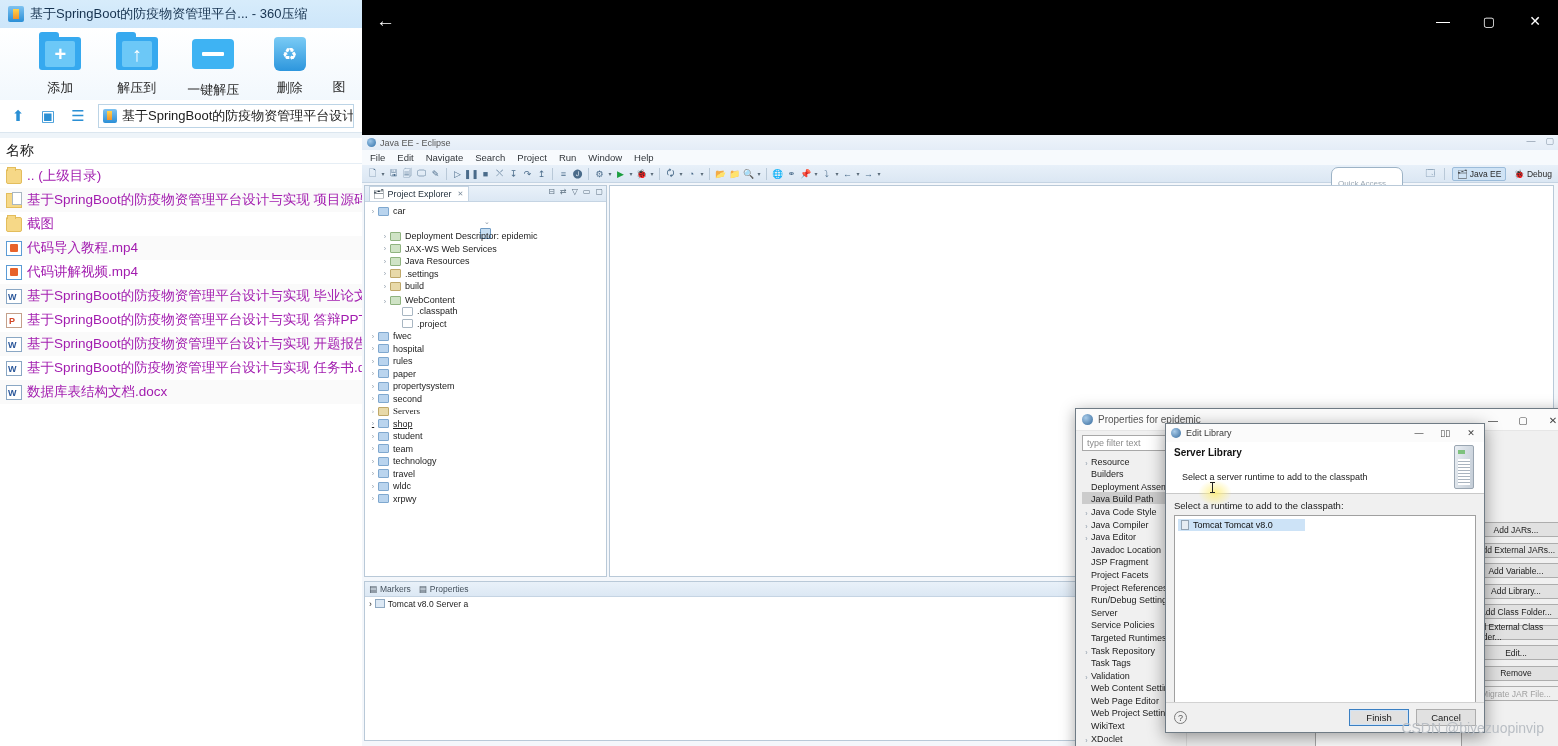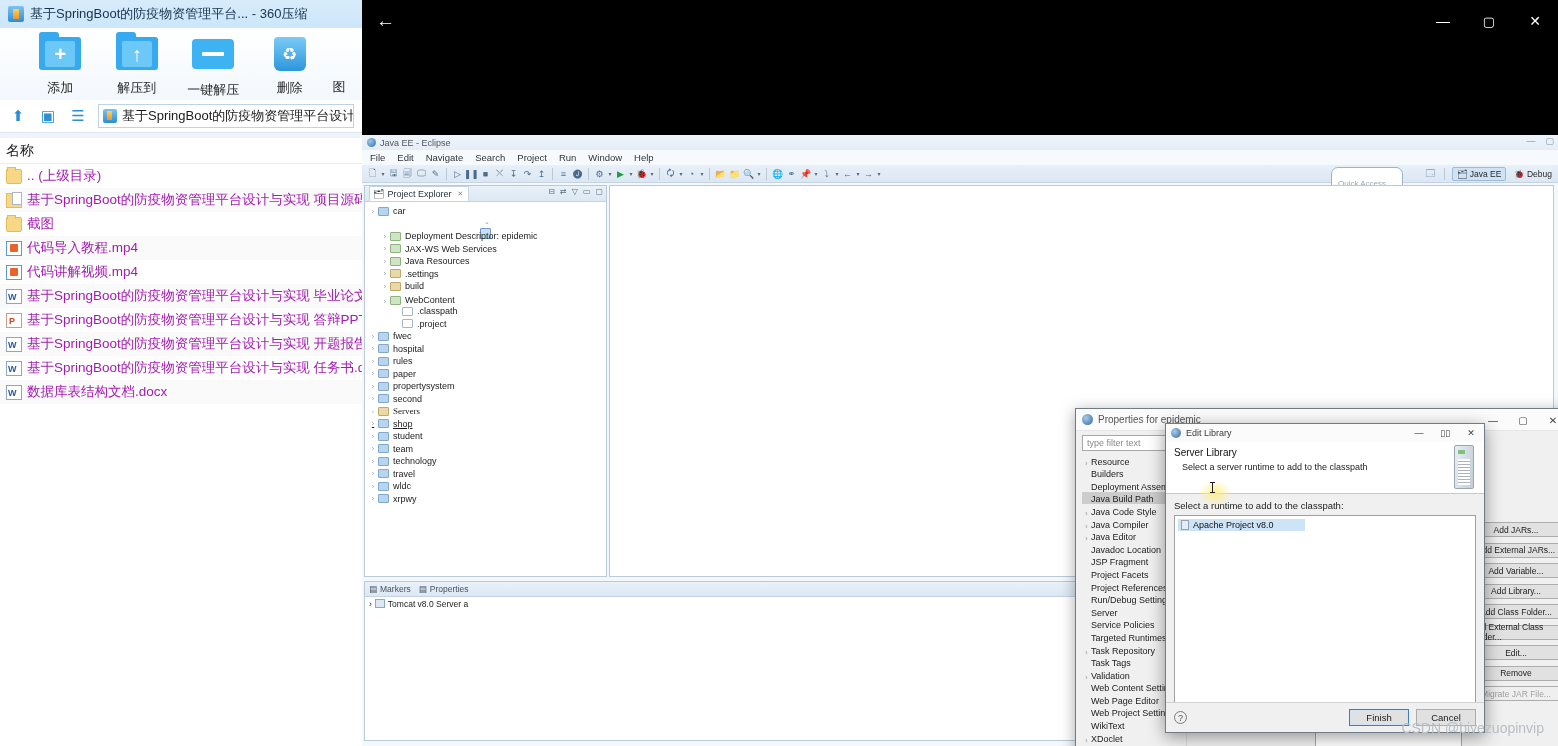--- a/index.html
+++ b/index.html
@@ -227,21 +227,21 @@
     background:#f0f0f0;border:1px solid #6f7b85;box-shadow:0 4px 16px rgba(0,0,0,.4);
   }
   .el-title{height:18px;background:#fbfbfb;display:flex;align-items:center;padding-left:5px;
      font-size:9px;color:#3a3a3a;position:relative;}
   .el-title .dic{width:10px;height:10px;border-radius:50%;margin-right:5px;flex:0 0 10px;
      background:radial-gradient(circle at 35% 35%, #a8cbe9, #33689b);}
   .el-title .ctrls{position:absolute;right:0;top:0;display:flex;}
   .el-title .ctrls div{width:26px;height:18px;display:flex;align-items:center;justify-content:center;
      color:#444;font-size:9px;}
   .el-banner{height:52px;background:#fff;border-bottom:1px solid #c9c9c9;position:relative;padding:5px 8px;}
-  .el-banner h3{font-size:10px;font-weight:normal;color:#111;margin-bottom:4px;}
+  .el-banner h3{font-size:10px;font-weight:bold;color:#111;margin-bottom:14px;}
   .el-banner p{font-size:9px;color:#222;padding-left:8px;}
   .banner-ic{position:absolute;right:10px;top:3px;width:20px;height:44px;
      background:linear-gradient(100deg,#e9eef3,#c3ccd6);border:1px solid #9aa6b2;border-radius:2px;}
   .banner-ic:before{content:"";position:absolute;left:3px;top:4px;width:7px;height:4px;background:#7ec27e;}
   .banner-ic:after{content:"";position:absolute;left:3px;top:13px;right:3px;height:26px;
      background:repeating-linear-gradient(#fff,#fff 2px,#aab4bf 2px,#aab4bf 3px);}
   .el-body{padding:6px 8px;height:216px;}
   .el-body .lead{font-size:9.5px;color:#1b1b1b;margin-bottom:4px;}
   .el-list{height:188px;border:1px solid #a0a0a0;background:#fff;padding:3px;}
   .el-item{display:flex;align-items:center;gap:4px;height:12px;font-size:9px;
@@ -783,21 +783,21 @@
             <div class="banner-ic"></div>
             <div class="cursor-glow"></div>
             <div class="ibeam"></div>
           </div>
 
           <div class="el-body">
             <div class="lead">Select a runtime to add to the classpath:</div>
             <div class="el-list" id="el-list">
                 <div class="el-item">
                   <span class="ti"></span>
-                  <span>Apache Project v8.0</span>
+                  <span>Tomcat Tomcat v8.0</span>
                 </div>
               </div>
           </div>
 
           <div class="el-footer">
             <div class="help-ic">?</div>
             <div class="fbtns">
               <div class="el-btn def">Finish</div>
               <div class="el-btn">Cancel</div>
             </div>

